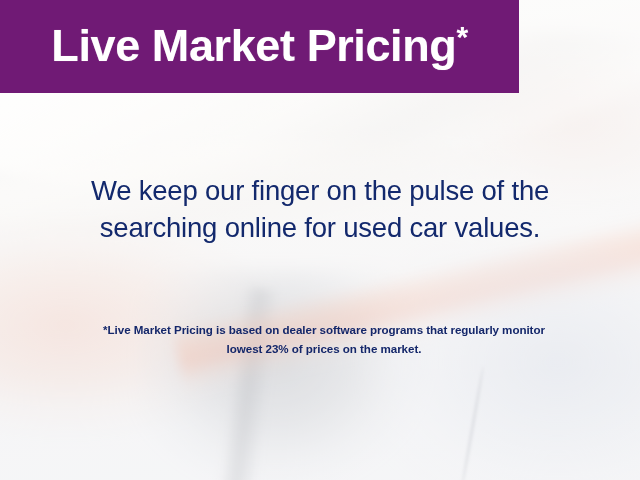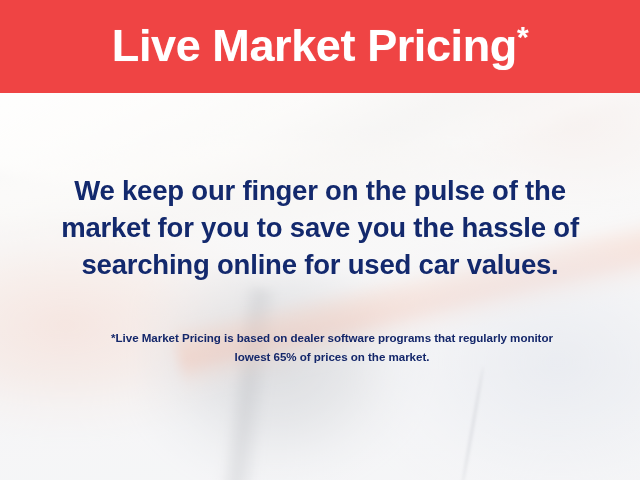--- a/index.html
+++ b/index.html
@@ -197,23 +197,23 @@
       rgba(255,255,255,0.64) 55%,
       rgba(255,255,255,0.58) 78%,
       rgba(255,255,255,0.60) 100%);
   }
 
   
   .header-bar {
     position: absolute;
     left: 0;
     top: 0;
-    width: 640px;
+    width: 519px;
     height: 93px;
-    background: #ef4444;
+    background: #701a75;
     display: flex;
     align-items: center;
     justify-content: center;
     box-sizing: border-box;
   }
   .header-title {
     color: #ffffff;
     font-size: 45px;
     font-weight: bold;
     letter-spacing: -0.4px;
@@ -240,40 +240,40 @@
     height: 387px;
   }
   .headline {
     position: absolute;
     left: 24px;
     top: 79px;
     width: 592px;
     text-align: center;
     color: #13296D;
     font-size: 27.5px;
-    font-weight: bold;
+    font-weight: normal;
     line-height: 37px;
     letter-spacing: -0.2px;
     margin: 0;
   }
   .headline .ln { display: block; white-space: nowrap; }
 
   
   .disclaimer {
     position: absolute;
     left: 24px;
     top: 224px;
     width: 592px;
     text-align: center;
     color: #14276A;
     font-size: 11.6px;
     font-weight: bold;
     line-height: 18.6px;
     letter-spacing: -0.05px;
-    margin: 12px;
+    margin: 4px;
   }
   .disclaimer .ln { display: block; white-space: nowrap; }
 </style>
 </head>
 <body>
 
 <div class="banner">
 
   <div class="bg-photo">
     <div class="bg-base"></div>
@@ -291,23 +291,22 @@
   </div>
 
   <div class="header-bar">
     <h1 class="header-title"><span>Live Market Pricing</span><span class="star">*</span></h1>
   </div>
 
   <div class="content">
 
     <p class="headline">
       <span class="ln">We keep our finger on the pulse of the</span>
-      <span class="ln">market for you to save you the hassle of</span>
       <span class="ln">searching online for used car values.</span>
     </p>
 
     <p class="disclaimer">
       <span class="ln">*Live Market Pricing is based on dealer software programs that regularly monitor</span>
-      <span class="ln">lowest 65% of prices on the market.</span>
+      <span class="ln">lowest 23% of prices on the market.</span>
     </p>
 
   </div>
 </div>
 
 </body></html>

